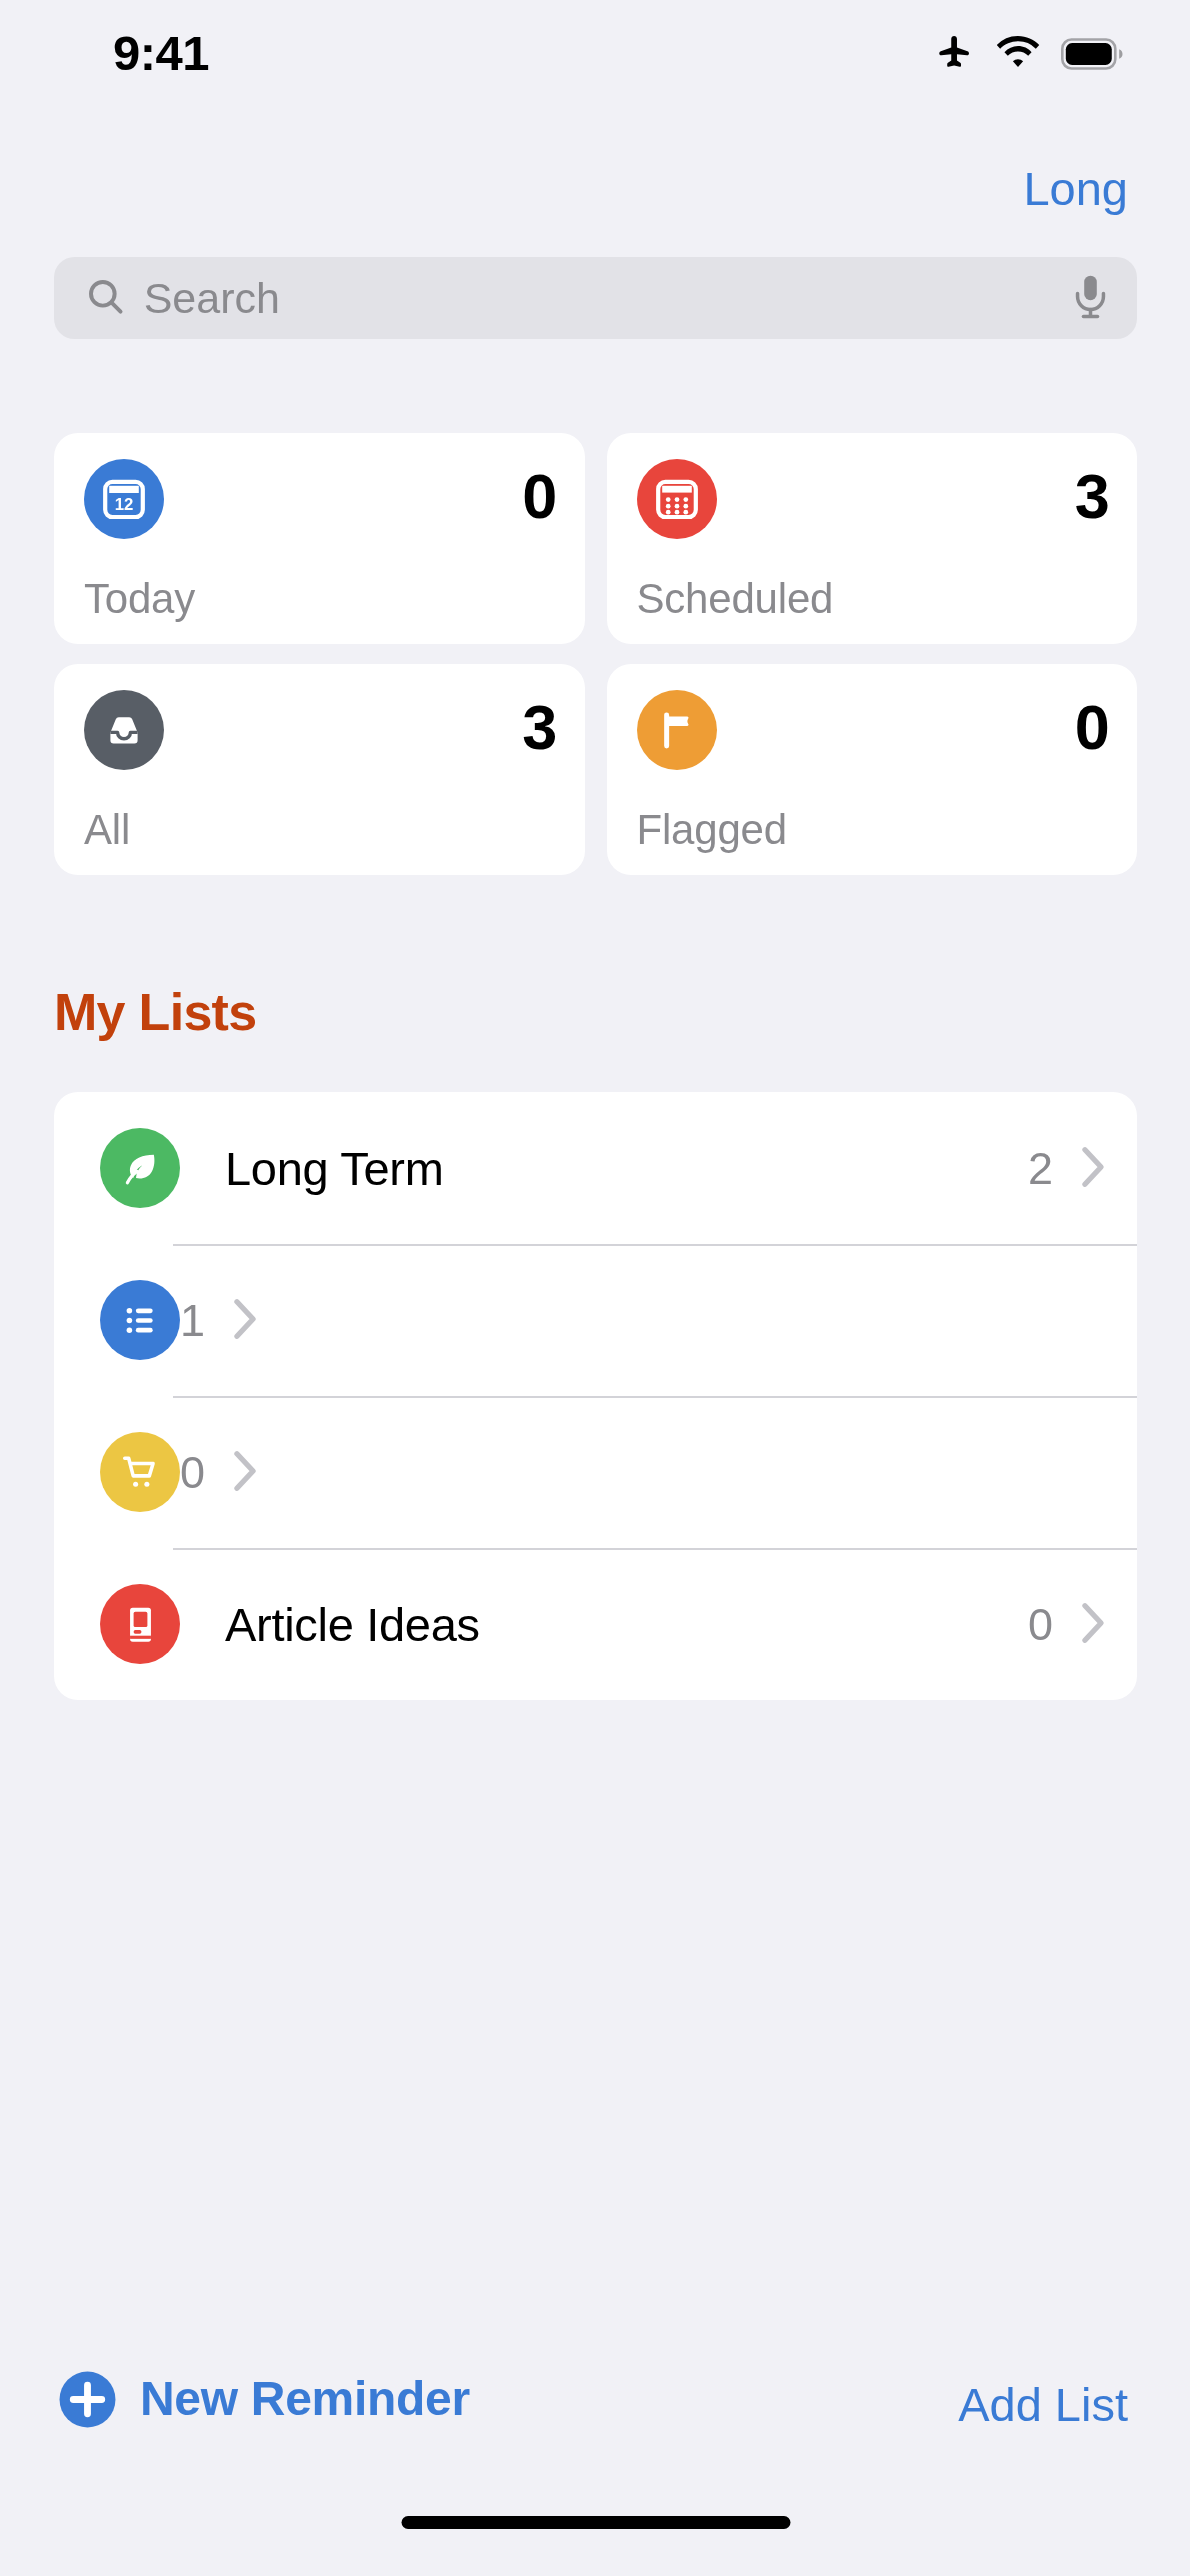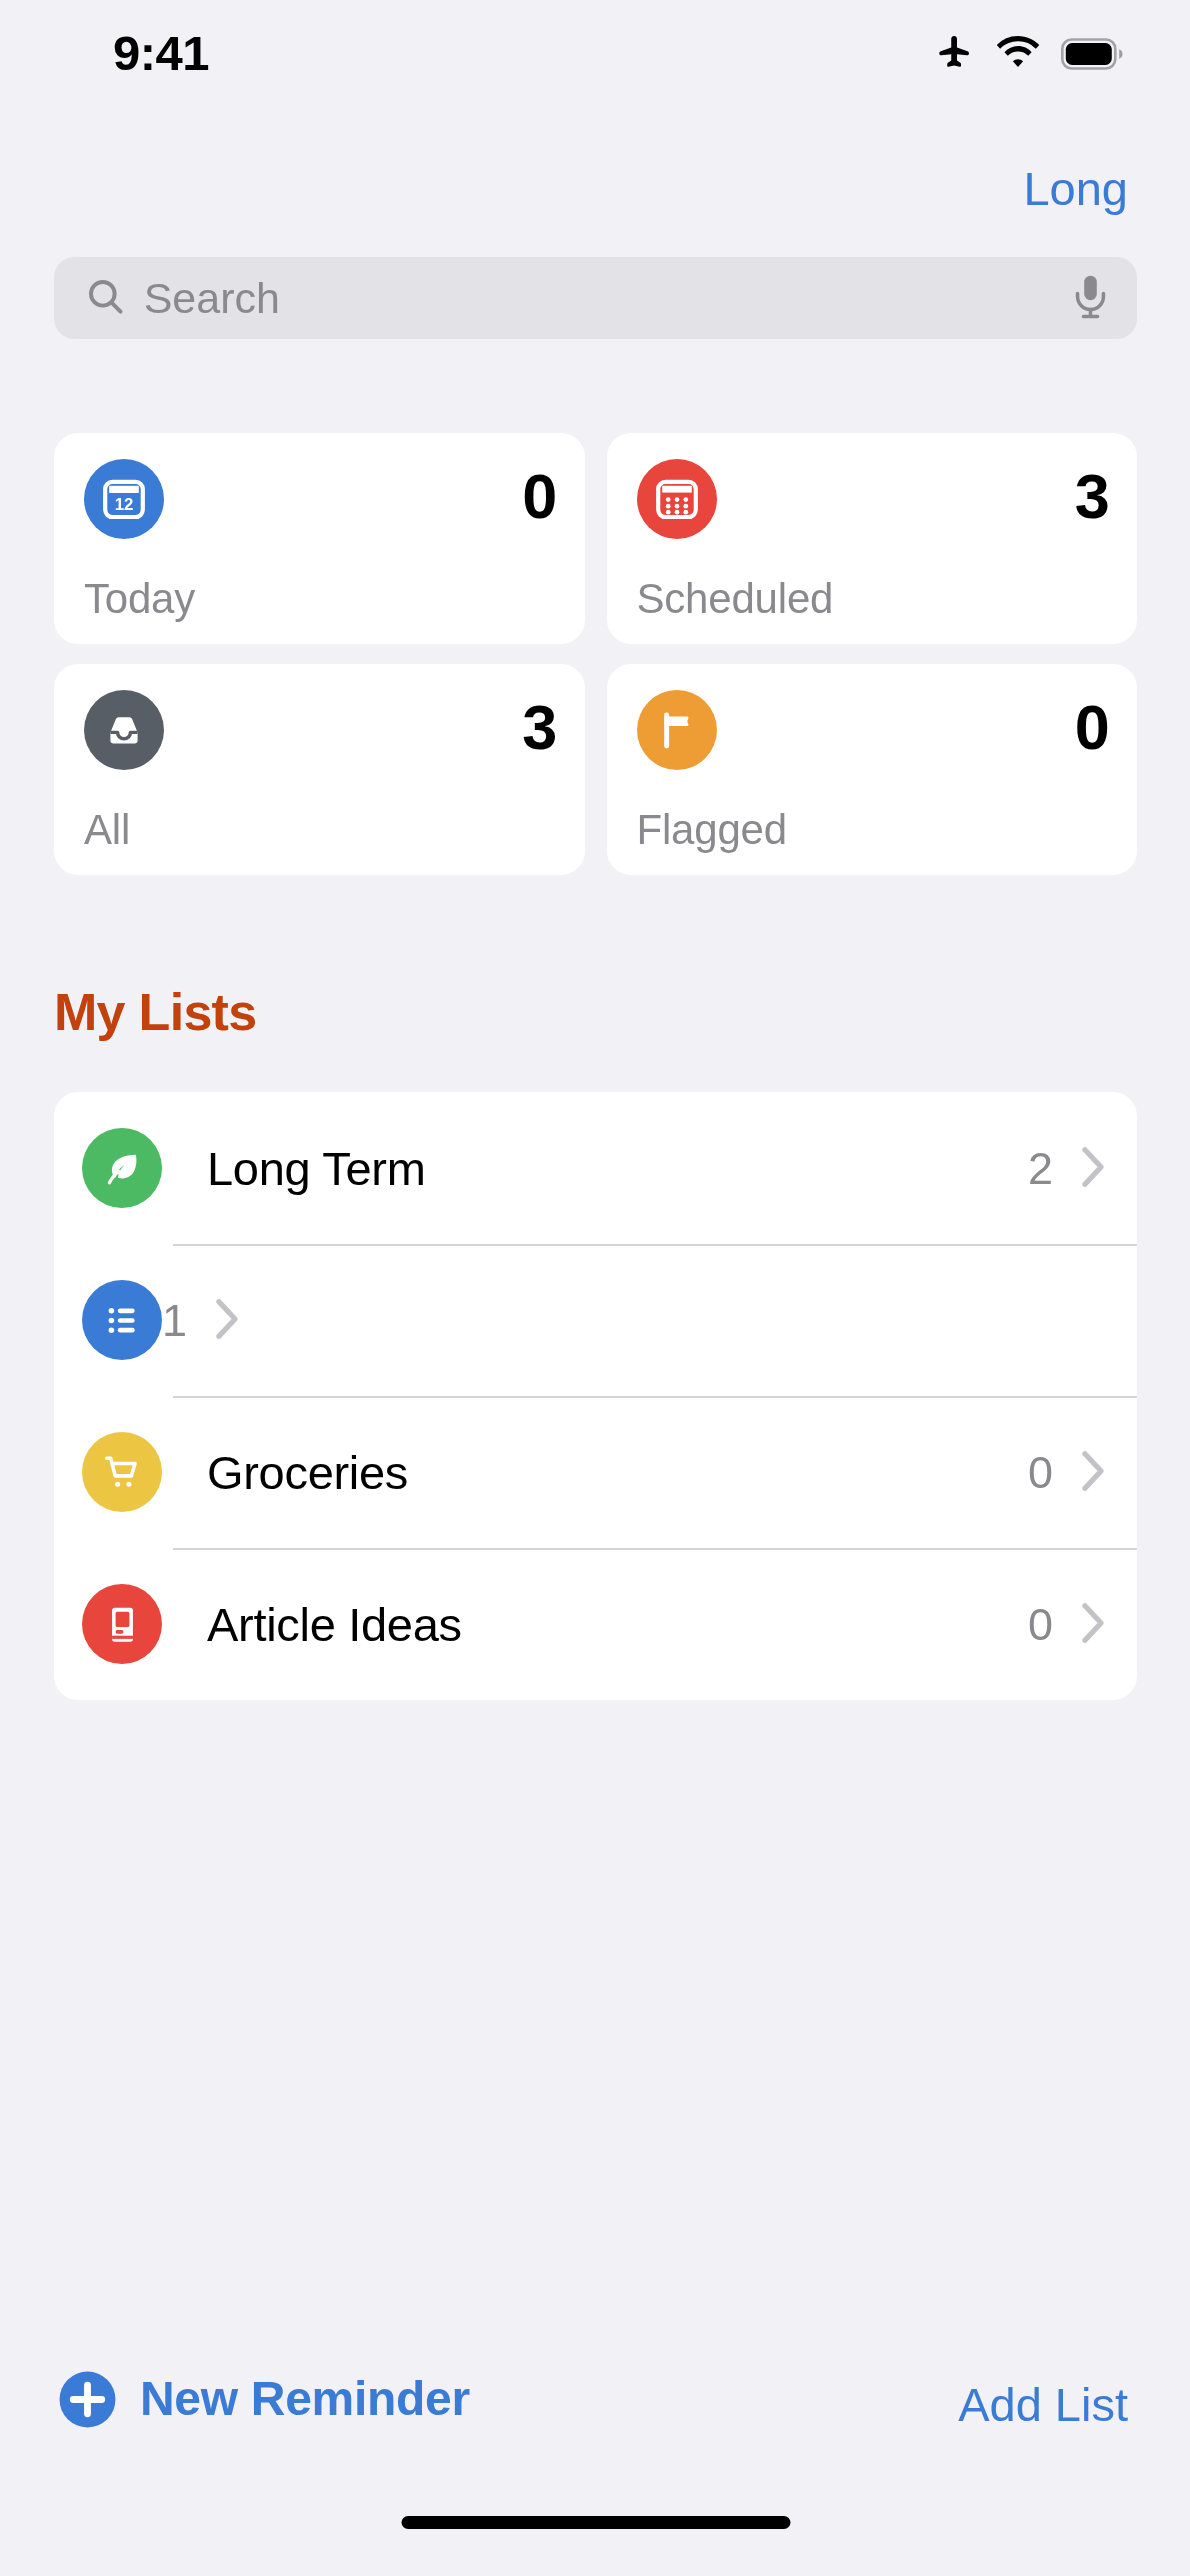--- a/index.html
+++ b/index.html
@@ -83,21 +83,21 @@
     letter-spacing:-0.7px; line-height:1;
   }
 
   
   .list-group {
     position:absolute; top:1092px; left:54px; width:1083px;
     background:#ffffff; border-radius:24px; overflow:hidden;
   }
   .list-row {
     height:152px; display:flex; align-items:center;
-    padding:0 28px 0 28px; position:relative; cursor:pointer;
+    padding:0 28px 0 46px; position:relative; cursor:pointer;
   }
   .list-row + .list-row::before {
     content:""; position:absolute; top:0; left:119px; right:0;
     height:1.9px; background:#d3d3d8;
   }
   .row-badge {
     width:80px; height:80px; border-radius:50%;
     display:flex; align-items:center; justify-content:center; flex:0 0 auto;
   }
   .row-badge svg { display:block; }
@@ -297,21 +297,20 @@
     </div>
 
     <div class="list-row">
       <div class="row-badge" style="background:#ecc643;">
         <svg width="45" height="45" viewBox="0 0 24 24" fill="none" stroke="#fff" stroke-width="1.9" stroke-linecap="round" stroke-linejoin="round">
           <path d="M3.6 4.4h2.1l2.4 9.4h8.6l2-6.6H6.6"></path>
           <circle cx="9.4" cy="18.3" r="1.35" fill="#fff" stroke="none"></circle>
           <circle cx="15.4" cy="18.3" r="1.35" fill="#fff" stroke="none"></circle>
         </svg>
       </div>
-      <div class="row-label">Groceries</div>
       <div class="row-count">0</div>
       <span class="row-chevron">
         <svg width="32" height="46" viewBox="0 0 12 20" fill="none" stroke="#c2c2c7" stroke-width="2.3" stroke-linecap="round" stroke-linejoin="round">
           <polyline points="2.5,2.5 9.5,10 2.5,17.5"></polyline>
         </svg>
       </span>
     </div>
 
     <div class="list-row">
       <div class="row-badge" style="background:#e8453c;">

